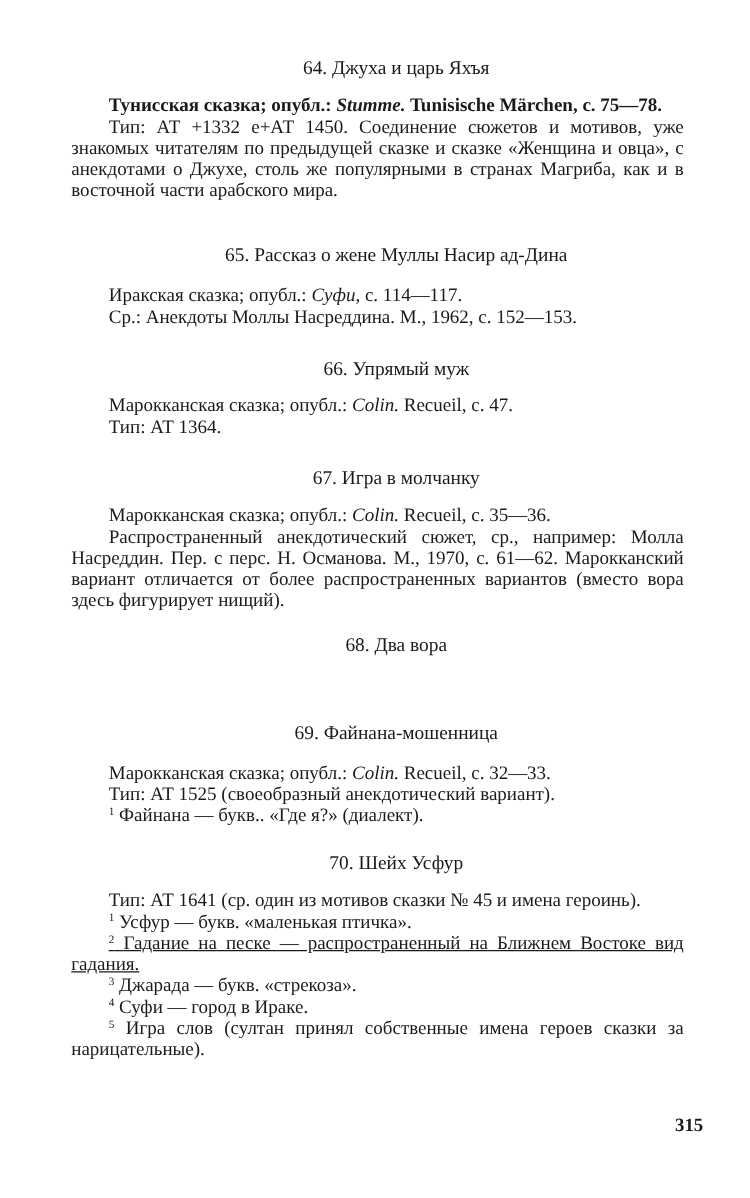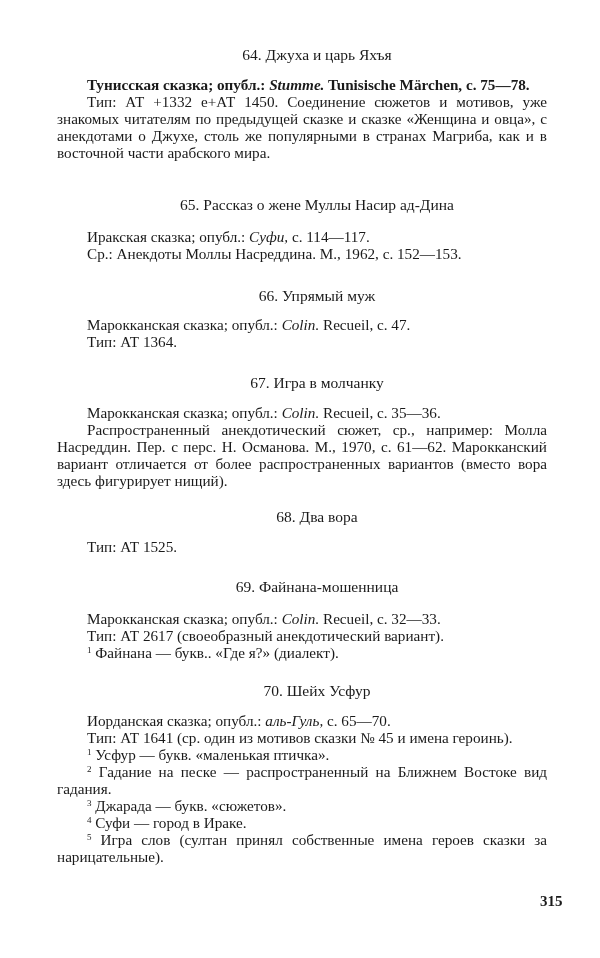--- a/index.html
+++ b/index.html
@@ -38,35 +38,33 @@
   </div>
 
   <div class="title" style="top:374px;">67. Игра в молчанку</div>
   <div class="block" style="top:404px;">
     <p><span>Марокканская сказка; опубл.: </span><i>Colin.</i><span> Recueil, с. 35—36.</span></p>
     <p style="margin-left:-30px;text-indent:30px;width:490px;">Распространенный анекдотический сюжет, ср., например: Молла Насреддин. Пер. с перс. Н. Османова. М., 1970, с. 61—62. Марокканский вариант отличается от более распространенных вариантов (вместо вора здесь фигурирует нищий).</p>
   </div>
 
   <div class="title" style="top:508px;">68. Два вора</div>
   <div class="block" style="top:538px;">
-    <p>Тип: АТ 1525.</p>
   </div>
 
   <div class="title" style="top:578px;">69. Файнана-мошенница</div>
   <div class="block" style="top:610px;">
     <p><span>Марокканская сказка; опубл.: </span><i>Colin.</i><span> Recueil, с. 32—33.</span></p>
-    <p>Тип: АТ 2617 (своеобразный анекдотический вариант).</p>
+    <p>Тип: АТ 1525 (своеобразный анекдотический вариант).</p>
     <p><sup>1</sup> <span>Файнана — букв.. «Где я?» (диалект).</span></p>
   </div>
 
   <div class="title" style="top:682px;">70. Шейх Усфур</div>
   <div class="block" style="top:712px;">
-    <p><span>Иорданская сказка; опубл.: </span><i>аль-Гуль,</i><span> с. 65—70.</span></p>
     <p style="margin-left:-30px;text-indent:30px;width:490px;">Тип: АТ 1641 (ср. один из мотивов сказки № 45 и имена героинь).</p>
     <p><sup>1</sup> <span>Усфур — букв. «маленькая птичка».</span></p>
-    <p style="margin-left:-30px;text-indent:30px;width:490px;"><sup>2</sup> <span>Гадание на песке — распространенный на Ближнем Востоке вид гадания.</span></p>
-    <p><sup>3</sup> <span>Джарада — букв. «сюжетов».</span></p>
+    <p style="margin-left:-30px;text-indent:30px;width:490px;text-decoration:underline;"><sup>2</sup> <span>Гадание на песке — распространенный на Ближнем Востоке вид гадания.</span></p>
+    <p><sup>3</sup> <span>Джарада — букв. «стрекоза».</span></p>
     <p><sup>4</sup> <span>Суфи — город в Ираке.</span></p>
     <p style="margin-left:-30px;text-indent:30px;width:490px;"><sup>5</sup> <span>Игра слов (султан принял собственные имена героев сказки за нарицательные).</span></p>
   </div>
 
   <div class="pagenum">315</div>
 </div>
 
 </body></html>

